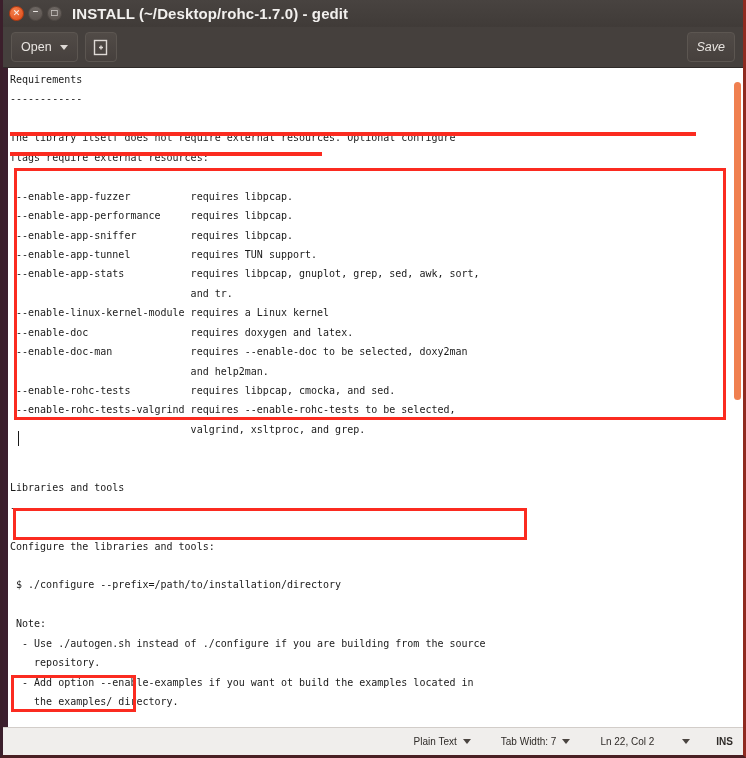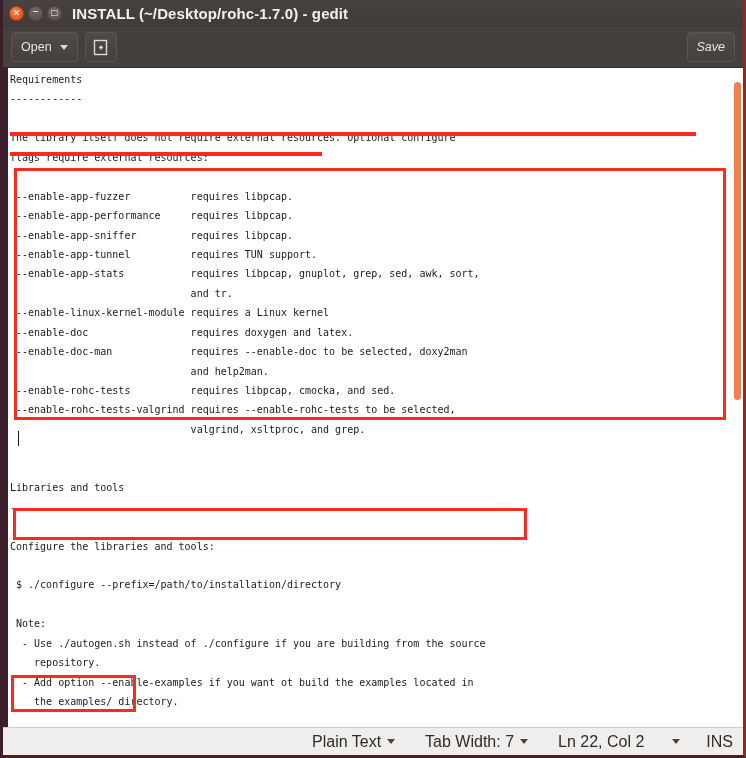--- a/index.html
+++ b/index.html
@@ -186,31 +186,31 @@
     left: 0; right: 0; bottom: 0;
     height: 28px;
     background: #f0eeec;
     border-top: 1px solid #d2cdc9;
     display: flex;
     align-items: center;
     justify-content: flex-end;
     box-sizing: border-box;
     padding-right: 10px;
     color: #2f2b28;
-    font-size: 16px;
+    font-size: 10px;
   }
   .sb-item {
     display: flex;
     align-items: center;
     gap: 6px;
     margin-left: 30px;
     white-space: nowrap;
     cursor: pointer;
   }
-  .sb-item.static { cursor: default; }
+  .sb-item.static { cursor: default; font-weight: bold; }
   .caret-dark {
     width: 0; height: 0;
     border-left: 4px solid transparent;
     border-right: 4px solid transparent;
     border-top: 5px solid #4a4440;
     display: inline-block;
   }
   .sb-ins { margin-left: 26px; }
 </style>
 </head>

